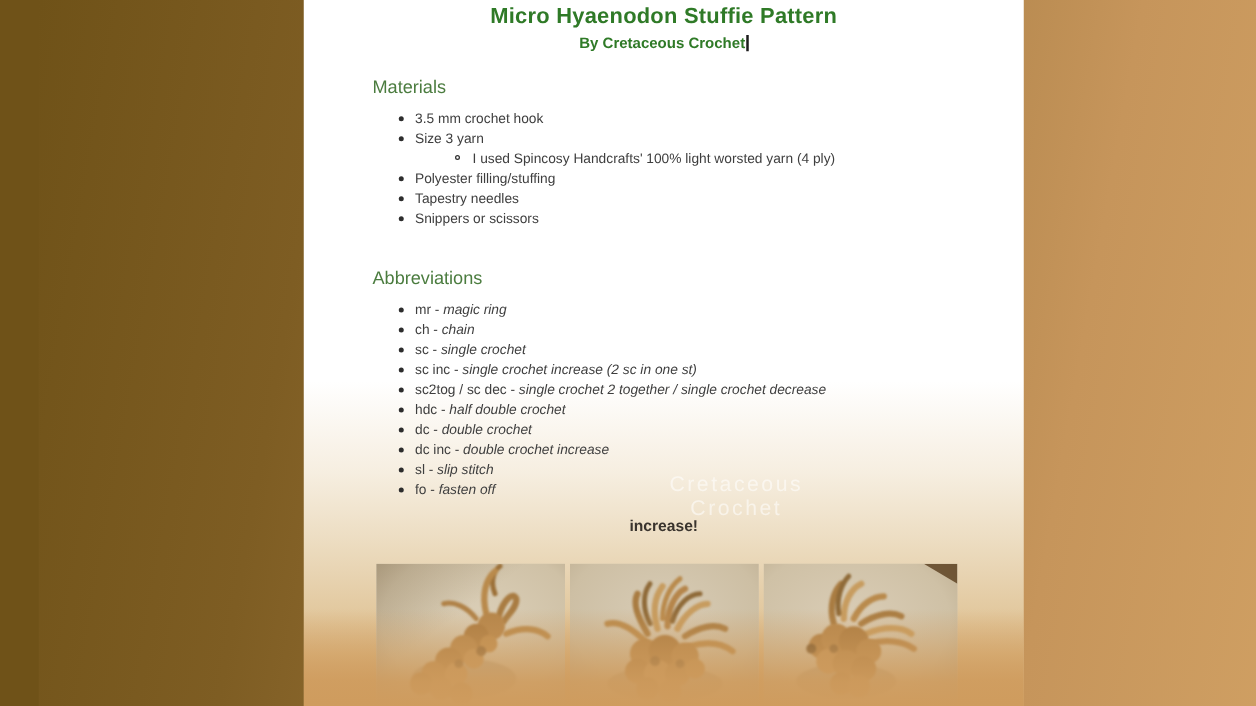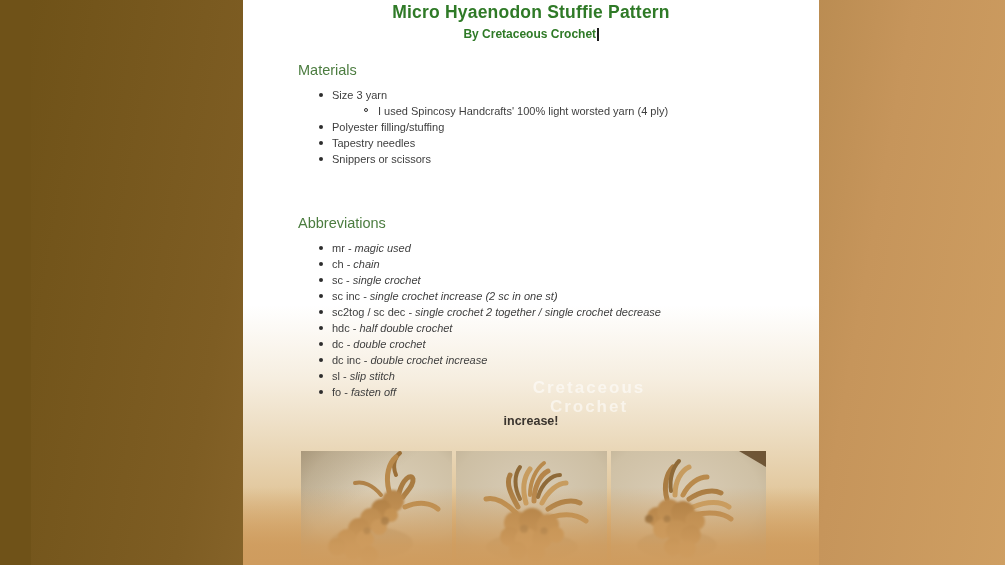--- a/index.html
+++ b/index.html
@@ -38,21 +38,21 @@
   .abbrev-list{top:240px;}
   ul.plain ul{list-style:none;margin:0;padding:0;}
   li.b1{position:relative;margin-left:34px;}
   li.b1::before{content:'';position:absolute;left:-13px;top:6px;width:4px;height:4px;border-radius:50%;background:#2d2d2d;}
   li.b2{position:relative;margin-left:46px;}
   li.b2::before{content:'';position:absolute;left:-14px;top:5px;width:4px;height:4px;border-radius:50%;border:1.2px solid #2d2d2d;background:transparent;box-sizing:border-box;}
   .term{margin-right:3px;}
   .def{font-style:italic;}
   .watermark{
     position:absolute;left:346px;top:378px;transform:translateX(-50%);
-    text-align:center;font-size:17px;font-weight:700;line-height:19px;
+    text-align:center;font-size:17px;font-weight:400;line-height:19px;
     color:rgba(255,255,255,0.55);letter-spacing:2px;white-space:nowrap;z-index:2;
   }
   .statement{
     position:absolute;top:413px;left:0;width:100%;text-align:center;
     font-size:12.5px;font-weight:700;line-height:16.5px;color:#3a342e;z-index:1;
   }
   .photos{position:absolute;left:58px;top:451px;display:flex;gap:4px;z-index:1;}
   .photo{height:114px;overflow:hidden;background:#cfc2aa;}
   .photo svg{display:block;}
   .p1{width:151px;}.p2{width:151px;}.p3{width:155px;}
@@ -67,34 +67,35 @@
 <div id="screen">
   <div class="page">
 
     <div class="doc-title">Micro Hyaenodon Stuffie Pattern</div>
 
     <div class="byline"><span>By Cretaceous Crochet</span><span class="caret"></span></div>
 
     <h2 class="section-h h-materials">Materials</h2>
 
     <ul class="plain materials-list">
+      <li class="b1"><span>3.5 mm crochet hook</span></li>
       <li class="b1"><span>Size 3 yarn</span>
         <ul>
           <li class="b2"><span>I used Spincosy Handcrafts' 100% light worsted yarn (4 ply)</span></li>
         </ul>
       </li>
       <li class="b1"><span>Polyester filling/stuffing</span></li>
       <li class="b1"><span>Tapestry needles</span></li>
       <li class="b1"><span>Snippers or scissors</span></li>
     </ul>
 
     <h2 class="section-h h-abbrev">Abbreviations</h2>
 
     <ul class="plain abbrev-list">
-      <li class="b1"><span class="term">mr -</span><span class="def">magic used</span></li>
+      <li class="b1"><span class="term">mr -</span><span class="def">magic ring</span></li>
       <li class="b1"><span class="term">ch -</span><span class="def">chain</span></li>
       <li class="b1"><span class="term">sc -</span><span class="def">single crochet</span></li>
       <li class="b1"><span class="term">sc inc -</span><span class="def">single crochet increase (2 sc in one st)</span></li>
       <li class="b1"><span class="term">sc2tog / sc dec -</span><span class="def">single crochet 2 together / single crochet decrease</span></li>
       <li class="b1"><span class="term">hdc -</span><span class="def">half double crochet</span></li>
       <li class="b1"><span class="term">dc -</span><span class="def">double crochet</span></li>
       <li class="b1"><span class="term">dc inc -</span><span class="def">double crochet increase</span></li>
       <li class="b1"><span class="term">sl -</span><span class="def">slip stitch</span></li>
       <li class="b1"><span class="term">fo -</span><span class="def">fasten off</span></li>
     </ul>

